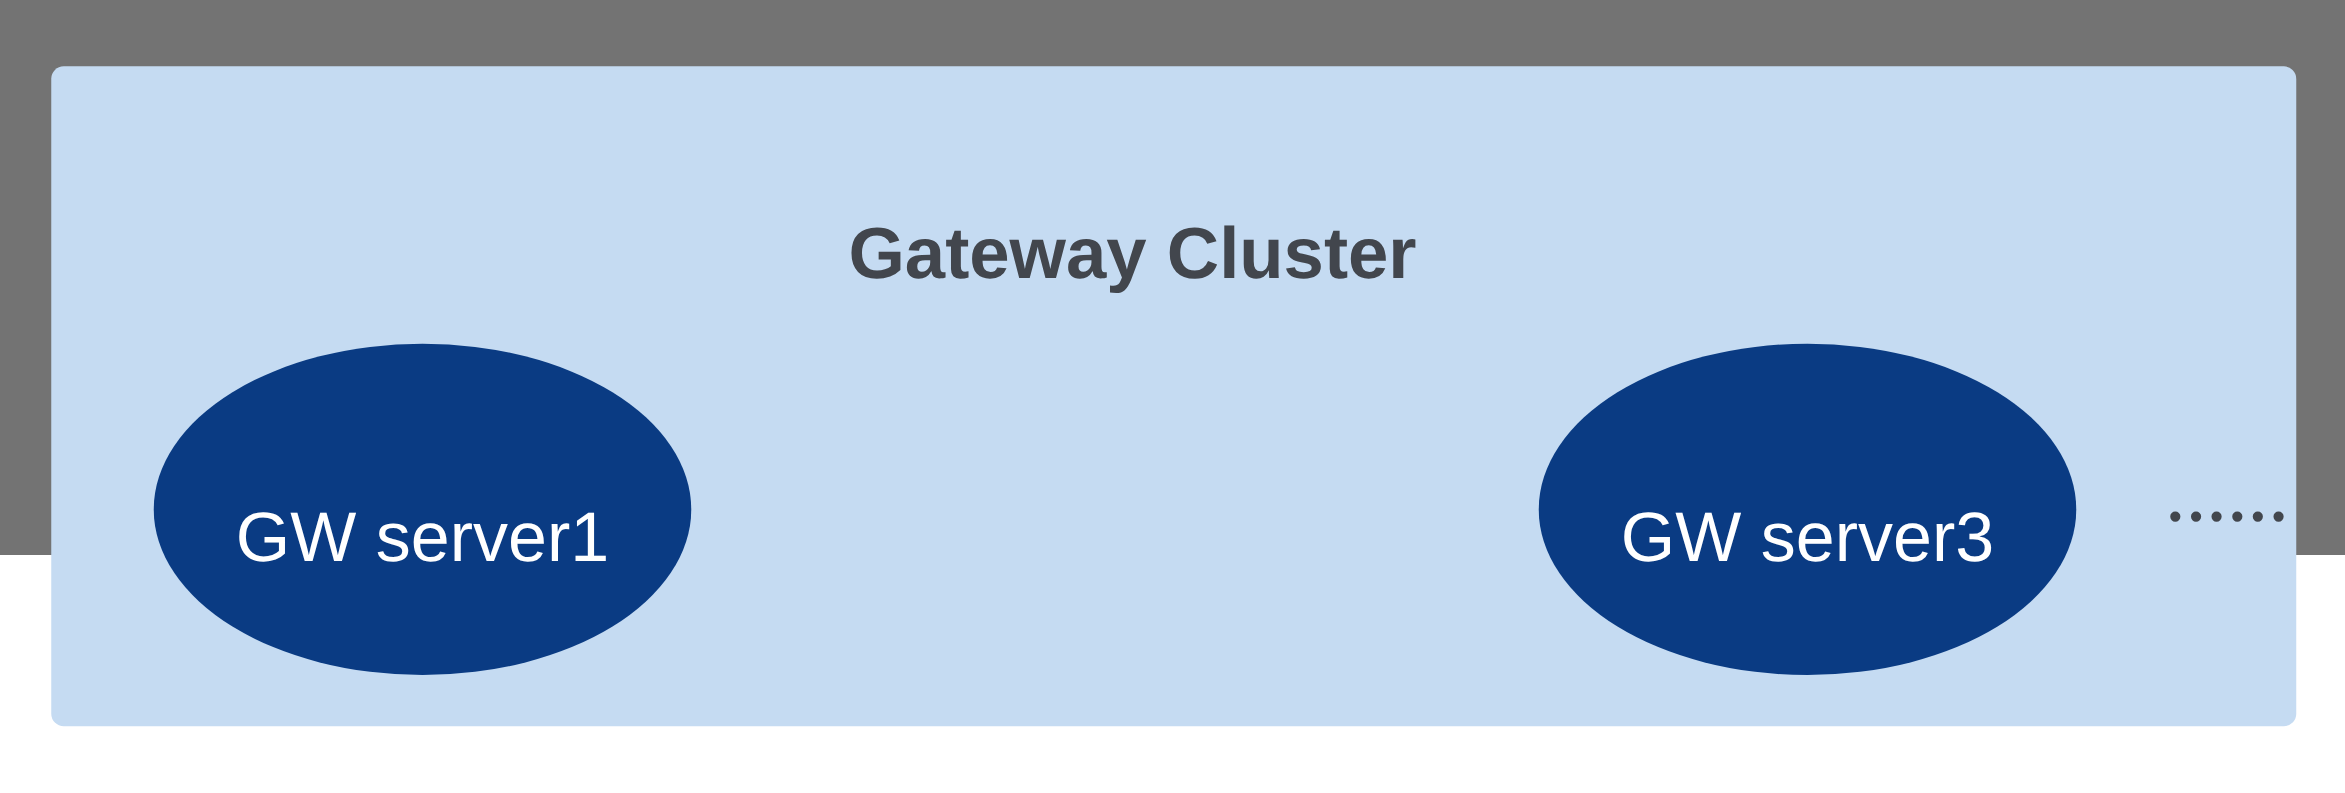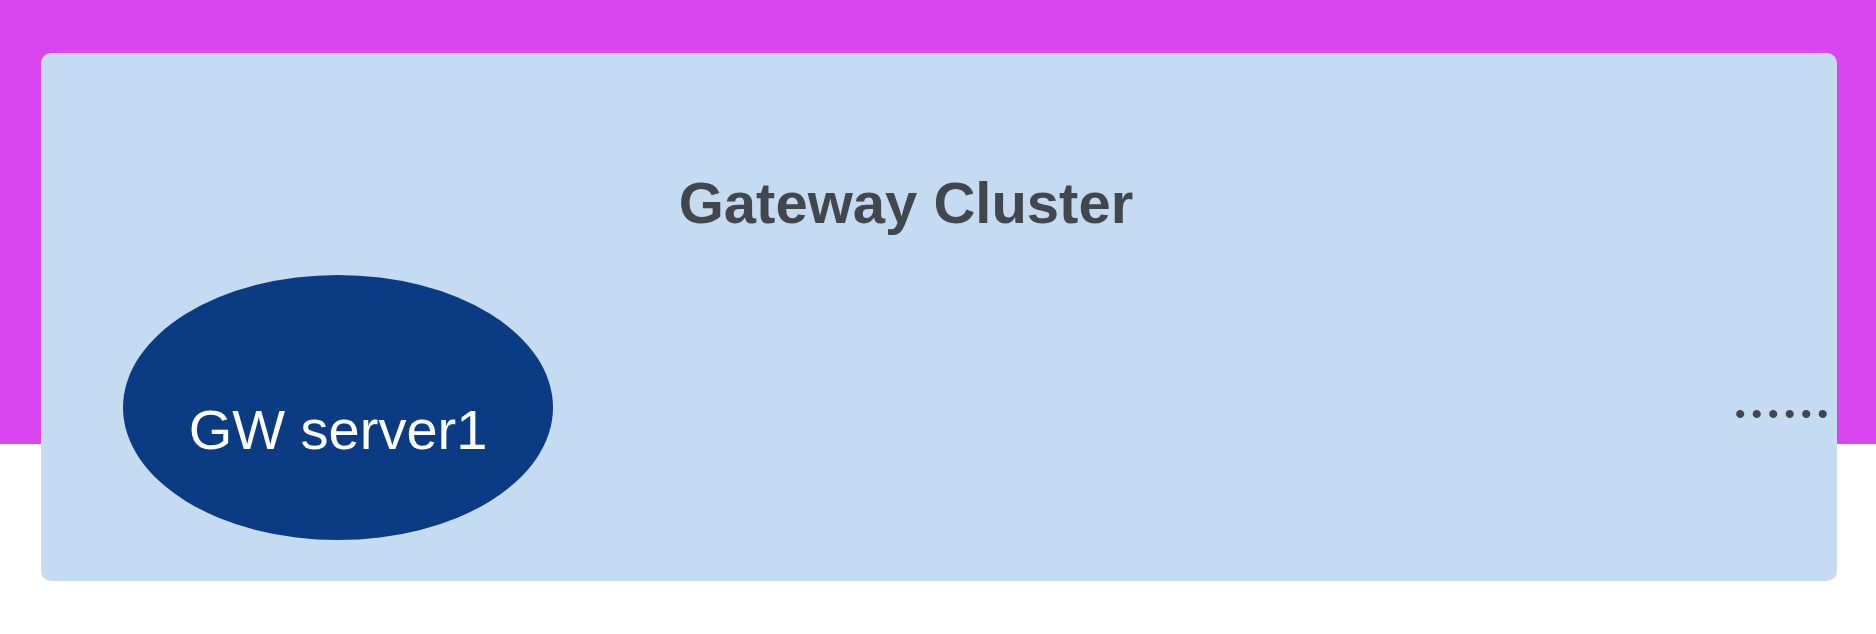--- a/index.html
+++ b/index.html
@@ -8,21 +8,21 @@
     background: #ffffff;
     width: 1876px;
     height: 634px;
     overflow: hidden;
     font-family: "Liberation Sans", sans-serif;
   }
   .canvas {
     position: relative;
     width: 1876px;
     height: 444px;
-    background: #d946ef;
+    background: #737373;
   }
   .cluster-box {
     position: absolute;
     left: 41px;
     top: 53px;
     width: 1796px;
     height: 528px;
     background: #c5dbf2;
     border-radius: 10px;
   }
@@ -78,16 +78,19 @@
 
 <div class="canvas">
   <div class="cluster-box">
     <div class="cluster-title">Gateway Cluster</div>
 
     <div class="node node-1">
       <span class="node-label">GW server1</span>
     </div>
 
 
+    <div class="node node-3">
+      <span class="node-label">GW server3</span>
+    </div>
 
     <div class="ellipsis-dots">••••••</div>
   </div>
 </div>
 
 </body></html>

